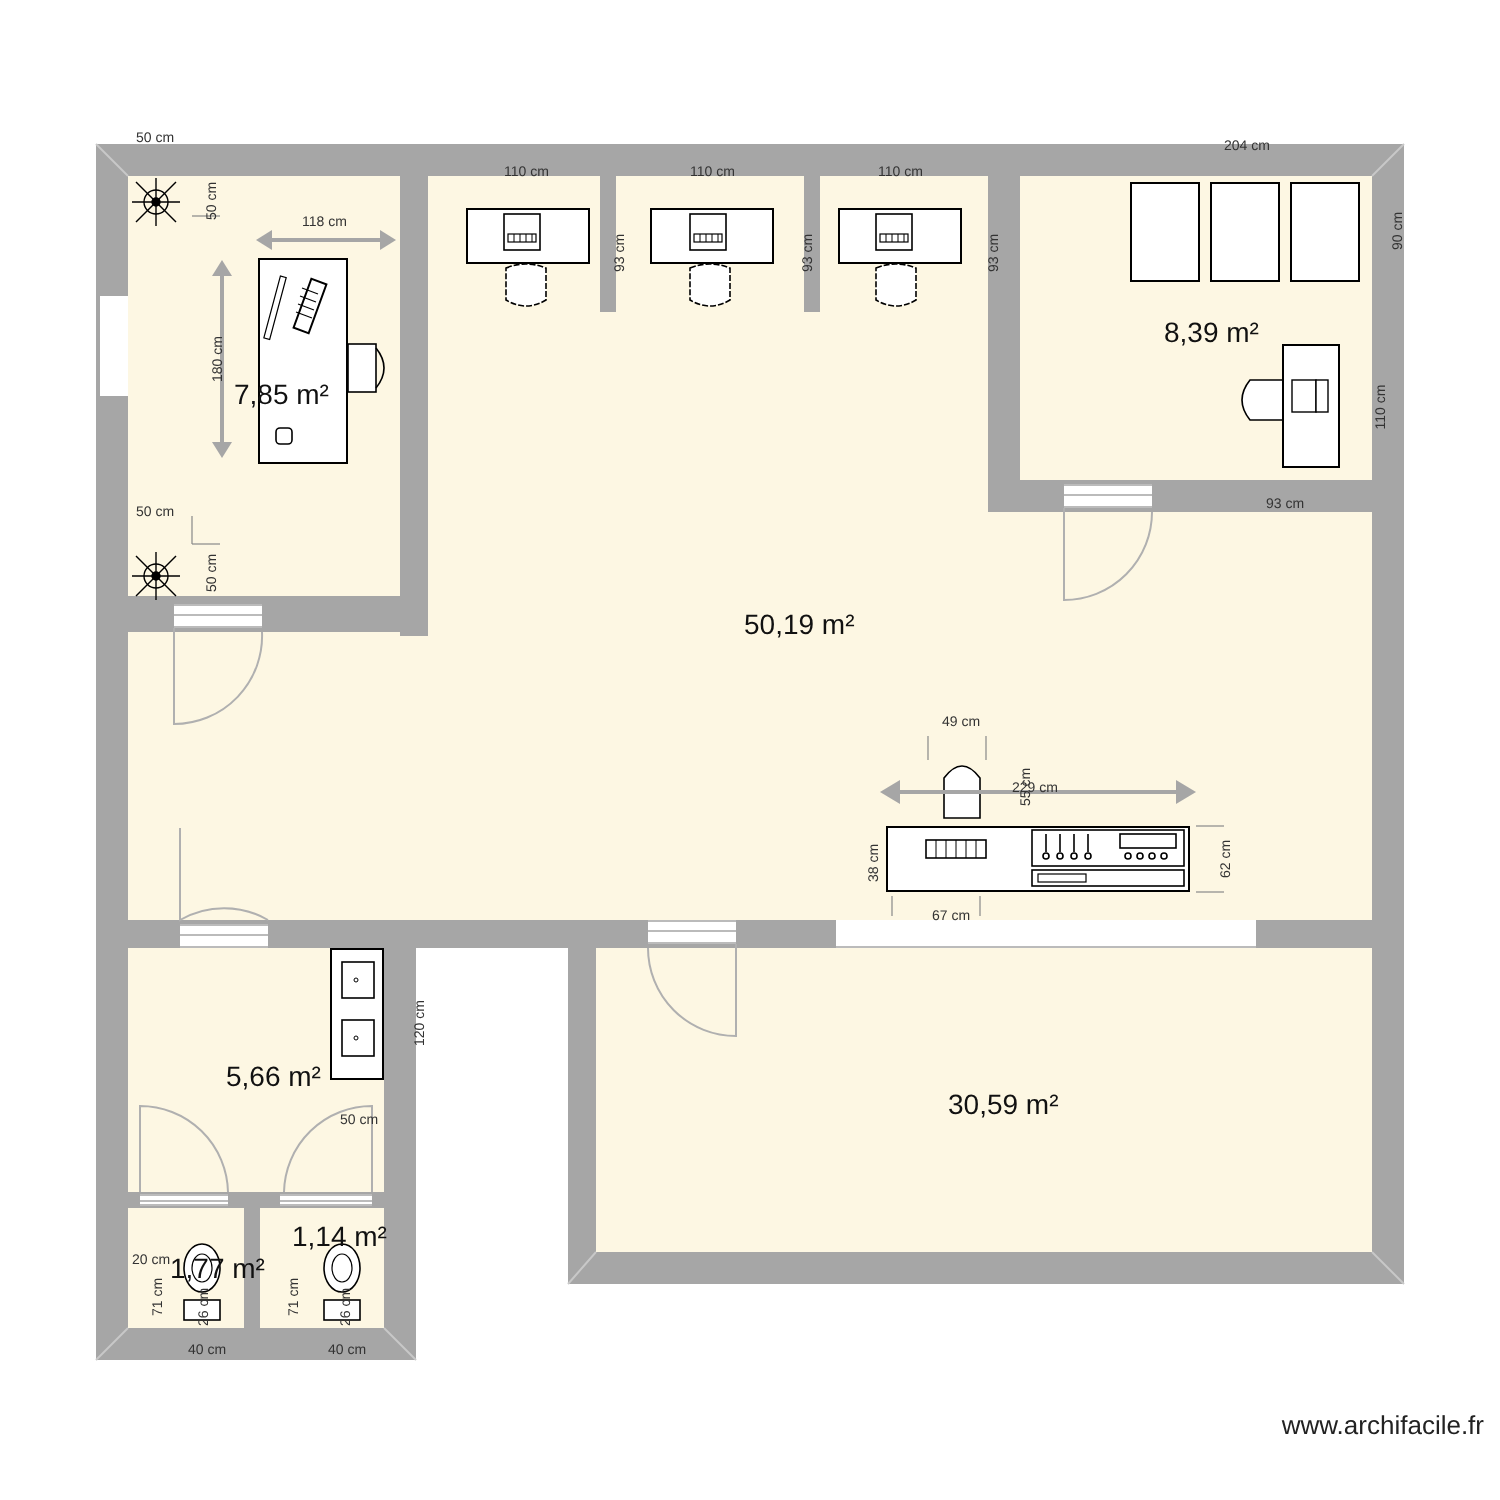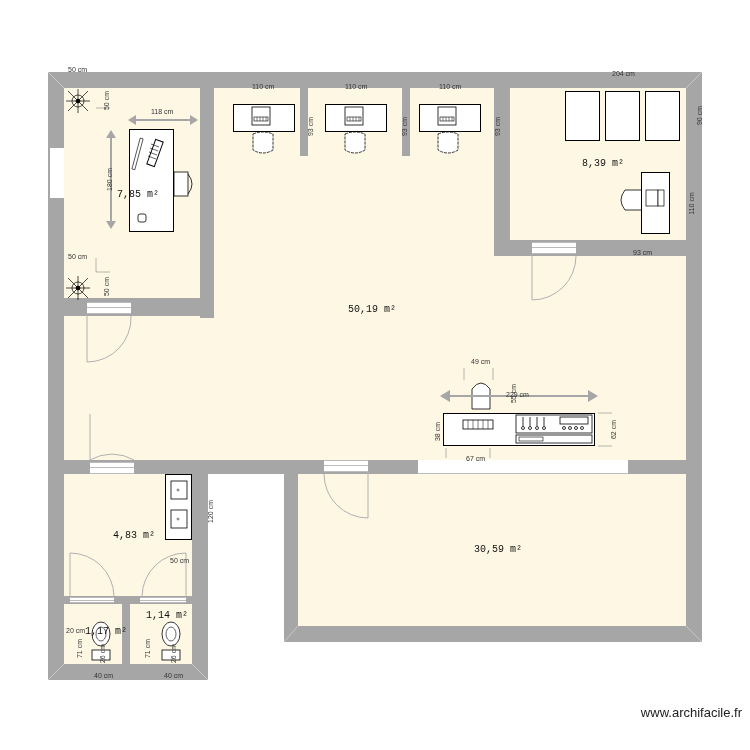--- a/index.html
+++ b/index.html
@@ -2,21 +2,21 @@
 <html><head>
 <meta charset="utf-8">
 <style>
   html, body { margin:0; padding:0; background:#ffffff; }
   body { width:750px; height:750px; position:relative; overflow:hidden; font-family:"Liberation Sans", sans-serif; }
   .wall { position:absolute; background:#a6a6a6; }
   .floor { position:absolute; background:#fdf7e3; }
   .hole { position:absolute; background:#ffffff; }
   .lbl { position:absolute; font-size:7px; color:#333; white-space:nowrap; font-family:"Liberation Sans", sans-serif; }
   .lbl.v { transform:rotate(-90deg); transform-origin:center; }
-  .area { position:absolute; font-size:10px; color:#111; white-space:nowrap; font-family:Liberation Mono, monospace; }
+  .area { position:absolute; font-size:14px; color:#111; white-space:nowrap; font-family:Liberation Sans, sans-serif; }
   .furn { position:absolute; background:#fff; border:1px solid #000; box-sizing:border-box; }
   .door-frame { position:absolute; background:#fff; border-top:1px solid #bbb; border-bottom:1px solid #bbb; box-sizing:border-box; }
   .door-frame::after { content:""; position:absolute; left:0; right:0; top:40%; height:1px; background:#bbb; }
   svg { position:absolute; overflow:visible; }
   .watermark { position:absolute; right:8px; bottom:30px; font-size:13px; color:#222; font-family:"Liberation Sans", sans-serif; }
 </style>
 </head>
 <body>
 
 <div class="floor" style="left:64px;top:88px;width:136px;height:210px;"></div>
@@ -260,24 +260,24 @@
     <line x1="464" y1="368" x2="464" y2="380"></line>
     <line x1="493" y1="368" x2="493" y2="380"></line>
     <line x1="446" y1="448" x2="446" y2="458"></line>
     <line x1="490" y1="448" x2="490" y2="458"></line>
     <line x1="598" y1="413" x2="612" y2="413"></line>
     <line x1="598" y1="446" x2="612" y2="446"></line>
   </g>
 </svg>
 
 <div class="area" style="left:117px;top:189px;">7,85 m²</div>
-<div class="area" style="left:348px;top:304px;">50,19 m²</div>
+<div class="area" style="left:372px;top:304px;">50,19 m²</div>
 <div class="area" style="left:582px;top:158px;">8,39 m²</div>
-<div class="area" style="left:113px;top:530px;">4,83 m²</div>
-<div class="area" style="left:85px;top:626px;">1,17 m²</div>
+<div class="area" style="left:113px;top:530px;">5,66 m²</div>
+<div class="area" style="left:85px;top:626px;">1,77 m²</div>
 <div class="area" style="left:146px;top:610px;">1,14 m²</div>
 <div class="area" style="left:474px;top:544px;">30,59 m²</div>
 
 <div class="lbl" style="left:68px;top:66px;">50 cm</div>
 <div class="lbl v" style="left:97px;top:97px;">50 cm</div>
 <div class="lbl" style="left:151px;top:108px;">118 cm</div>
 <div class="lbl v" style="left:98px;top:176px;">180 cm</div>
 <div class="lbl" style="left:68px;top:253px;">50 cm</div>
 <div class="lbl v" style="left:97px;top:283px;">50 cm</div>
 

